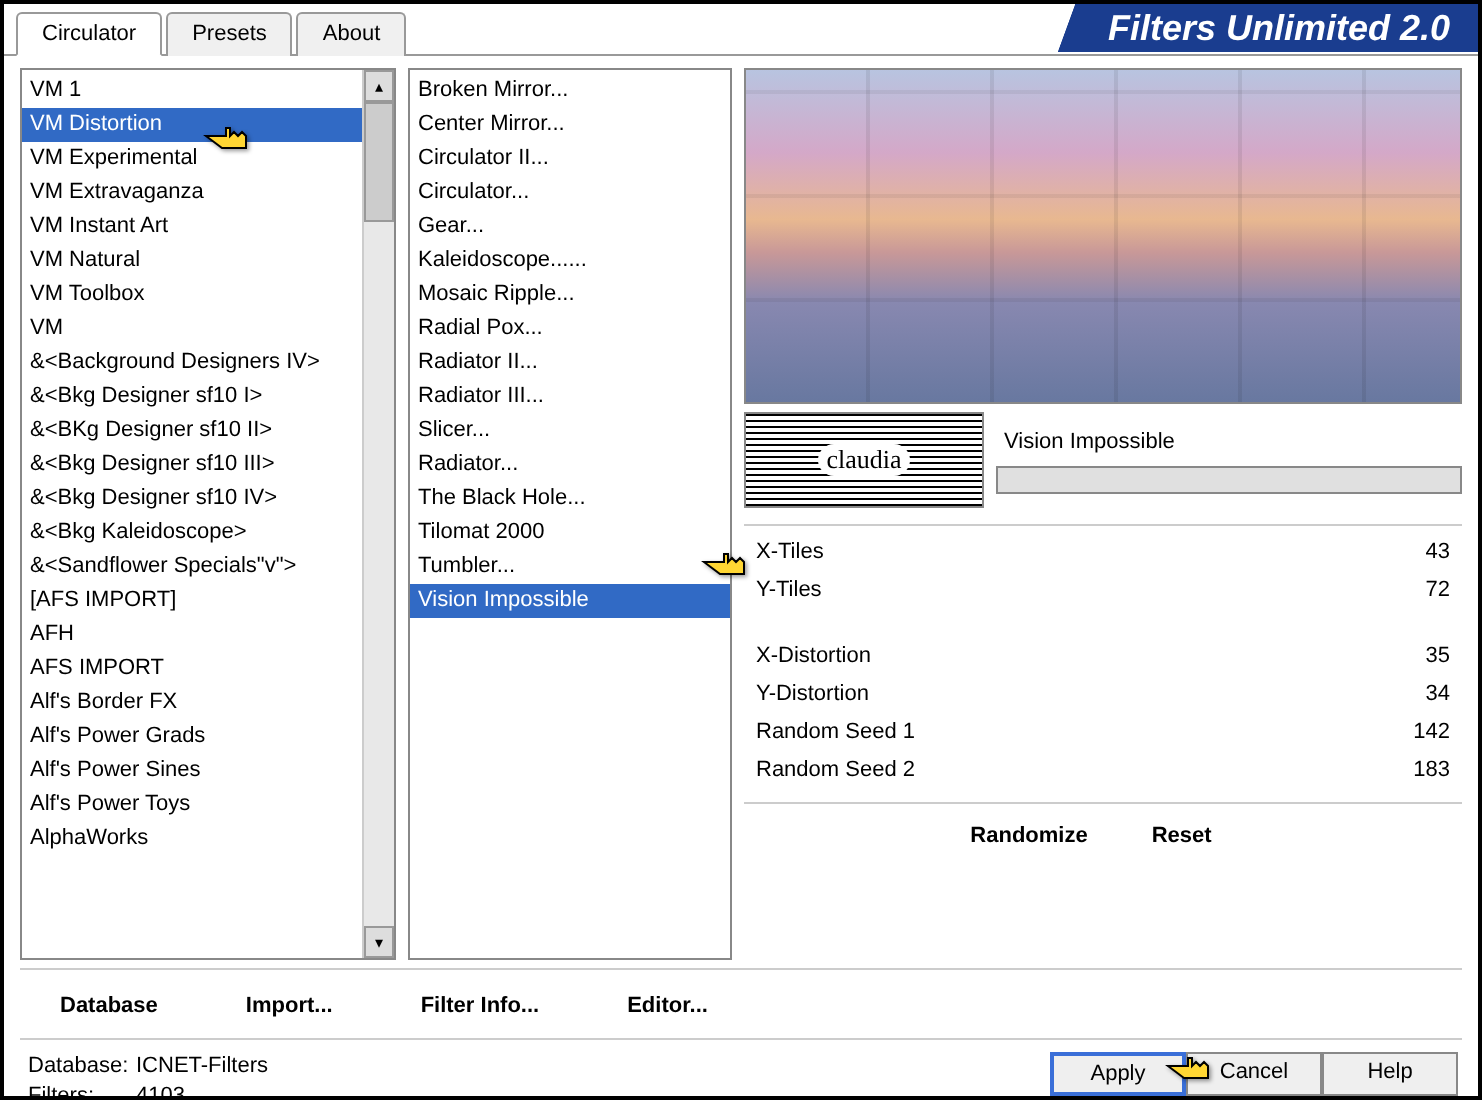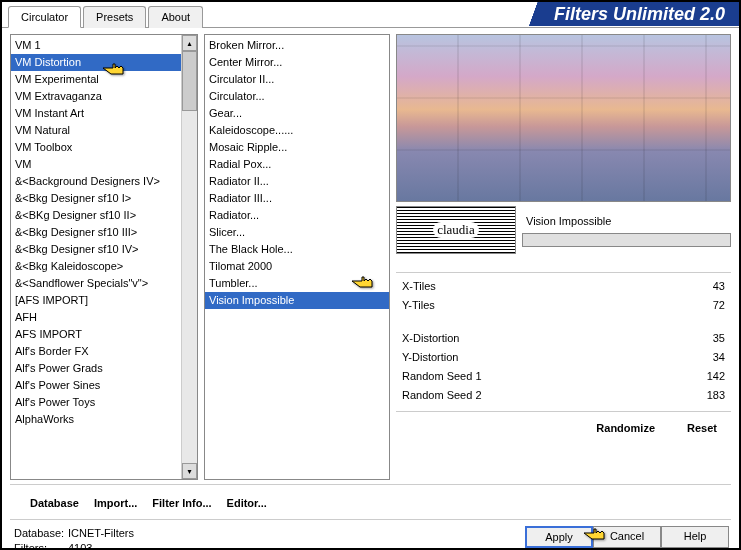--- a/index.html
+++ b/index.html
@@ -7,44 +7,44 @@
 .header{height:26px;background:#fff;position:relative;border-bottom:1px solid #999}
 .tabs{display:flex;position:absolute;bottom:-1px;left:6px}
 .tab{padding:4px 12px;border:1px solid #999;border-bottom:none;background:#f0f0f0;margin-right:2px;border-radius:3px 3px 0 0;cursor:pointer}
 .tab.active{background:#fff;border-bottom:1px solid #fff;position:relative;z-index:2}
 .title-bar{position:absolute;right:0;top:0;height:24px;display:flex;align-items:center}
 .title-curve{width:30px;height:24px;background:linear-gradient(110deg,#fff 45%,#1a3d8f 46%)}
 .title-text{background:#1a3d8f;color:#fff;font-weight:bold;font-style:italic;font-size:18px;padding:3px 14px 3px 4px;height:24px;display:flex;align-items:center}
 .main{display:flex;height:452px;padding:6px 8px 0 8px;gap:6px}
 .col{display:flex;flex-direction:column}
 .col1{width:188px}
-.col2{width:186px}
+.col2{width:162px}
 .col3{flex:1}
 .listbox{border:1px solid #888;background:#fff;flex:1;overflow:hidden;position:relative;display:flex}
 .list-inner{flex:1;overflow:hidden;padding:2px 0}
 .list-item{padding:1px 4px;white-space:nowrap;cursor:pointer;line-height:15px}
 .list-item.sel{background:#316ac5;color:#fff}
 .scrollbar{width:16px;background:#e8e8e8;display:flex;flex-direction:column;border-left:1px solid #ccc}
 .sb-btn{height:16px;background:#ddd;border:1px solid #999;display:flex;align-items:center;justify-content:center;font-size:8px}
 .sb-track{flex:1;position:relative}
 .sb-thumb{position:absolute;left:0;right:0;background:#ccc;border:1px solid #999}
 .preview{height:168px;border:1px solid #888;margin:0 0 4px 0;background:linear-gradient(180deg,#b8c4e0 0%,#d4a8c8 25%,#e8b890 45%,#c89898 55%,#8888b0 70%,#6878a0 100%);position:relative;overflow:hidden}
 .preview::before{content:"";position:absolute;inset:0;background:repeating-linear-gradient(90deg,transparent 0,transparent 60px,rgba(0,0,0,0.08) 60px,rgba(0,0,0,0.08) 62px),repeating-linear-gradient(0deg,transparent 0,transparent 50px,rgba(0,0,0,0.06) 50px,rgba(0,0,0,0.06) 52px)}
 .watermark{height:48px;display:flex;gap:6px;margin-bottom:6px}
 .wm-img{width:120px;background:repeating-linear-gradient(0deg,#000 0,#000 1px,#fff 1px,#fff 3px);border:1px solid #888;display:flex;align-items:center;justify-content:center;position:relative}
 .wm-img::after{content:"claudia";position:absolute;font-family:cursive;font-size:13px;background:#fff;padding:0 4px;border-radius:8px}
 .filter-name-row{flex:1;display:flex;flex-direction:column;justify-content:center;gap:4px}
 .filter-name{padding:2px 4px}
 .progress{height:14px;background:#e0e0e0;border:1px solid #888}
-.params{border-top:1px solid #ccc;padding-top:4px;margin-top:12px}
+.params{border-top:1px solid #ccc;padding-top:4px;margin-top:2px}
 .param-row{display:flex;justify-content:space-between;padding:2px 6px;line-height:15px}
 .param-gap{height:14px}
-.bottom-btns{display:flex;justify-content:flex-end;gap:28px;padding:6px 12px 0 0;border-top:1px solid #ccc;margin-top:6px}
+.bottom-btns{display:flex;justify-content:center;gap:28px;padding:6px 12px 0 0;border-top:1px solid #ccc;margin-top:6px}
 .link-btn{font-weight:bold;cursor:pointer;padding:4px 2px}
-.toolbar{display:flex;gap:11px;padding:8px 4px 6px 18px;border-top:1px solid #ccc;border-bottom:1px solid #ccc;margin:4px 8px 0 8px}
+.toolbar{display:flex;gap:40px;padding:8px 4px 6px 18px;border-top:1px solid #ccc;border-bottom:1px solid #ccc;margin:4px 8px 0 8px}
 .footer{display:flex;justify-content:space-between;padding:6px 10px 0 12px;align-items:flex-start}
 .db-info{line-height:15px}
 .db-label{display:inline-block;width:54px}
 .footer-btns{display:flex;gap:0}
 .btn{min-width:68px;padding:3px 12px;background:#efefef;border:1px solid #888;cursor:pointer;text-align:center}
 .btn.primary{border:2px solid #3a6fd8}
 .pointer{position:absolute;width:26px;height:20px;pointer-events:none;z-index:50}
 .pointer svg{filter:drop-shadow(1px 1px 1px rgba(0,0,0,.4))}
 .p1{left:99px;top:56px}
 .p2{left:348px;top:269px}
@@ -109,22 +109,22 @@
           <div class="list-item">Broken Mirror...</div>
           <div class="list-item">Center Mirror...</div>
           <div class="list-item">Circulator II...</div>
           <div class="list-item">Circulator...</div>
           <div class="list-item">Gear...</div>
           <div class="list-item">Kaleidoscope......</div>
           <div class="list-item">Mosaic Ripple...</div>
           <div class="list-item">Radial Pox...</div>
           <div class="list-item">Radiator II...</div>
           <div class="list-item">Radiator III...</div>
+          <div class="list-item">Slicer...</div>
           <div class="list-item">Radiator...</div>
-          <div class="list-item">Slicer...</div>
           <div class="list-item">The Black Hole...</div>
           <div class="list-item">Tilomat 2000</div>
           <div class="list-item">Tumbler...</div>
           <div class="list-item sel">Vision Impossible</div>
         </div>
     </div>
   </div>
 
   <div class="col col3">
     <div class="preview"></div>

